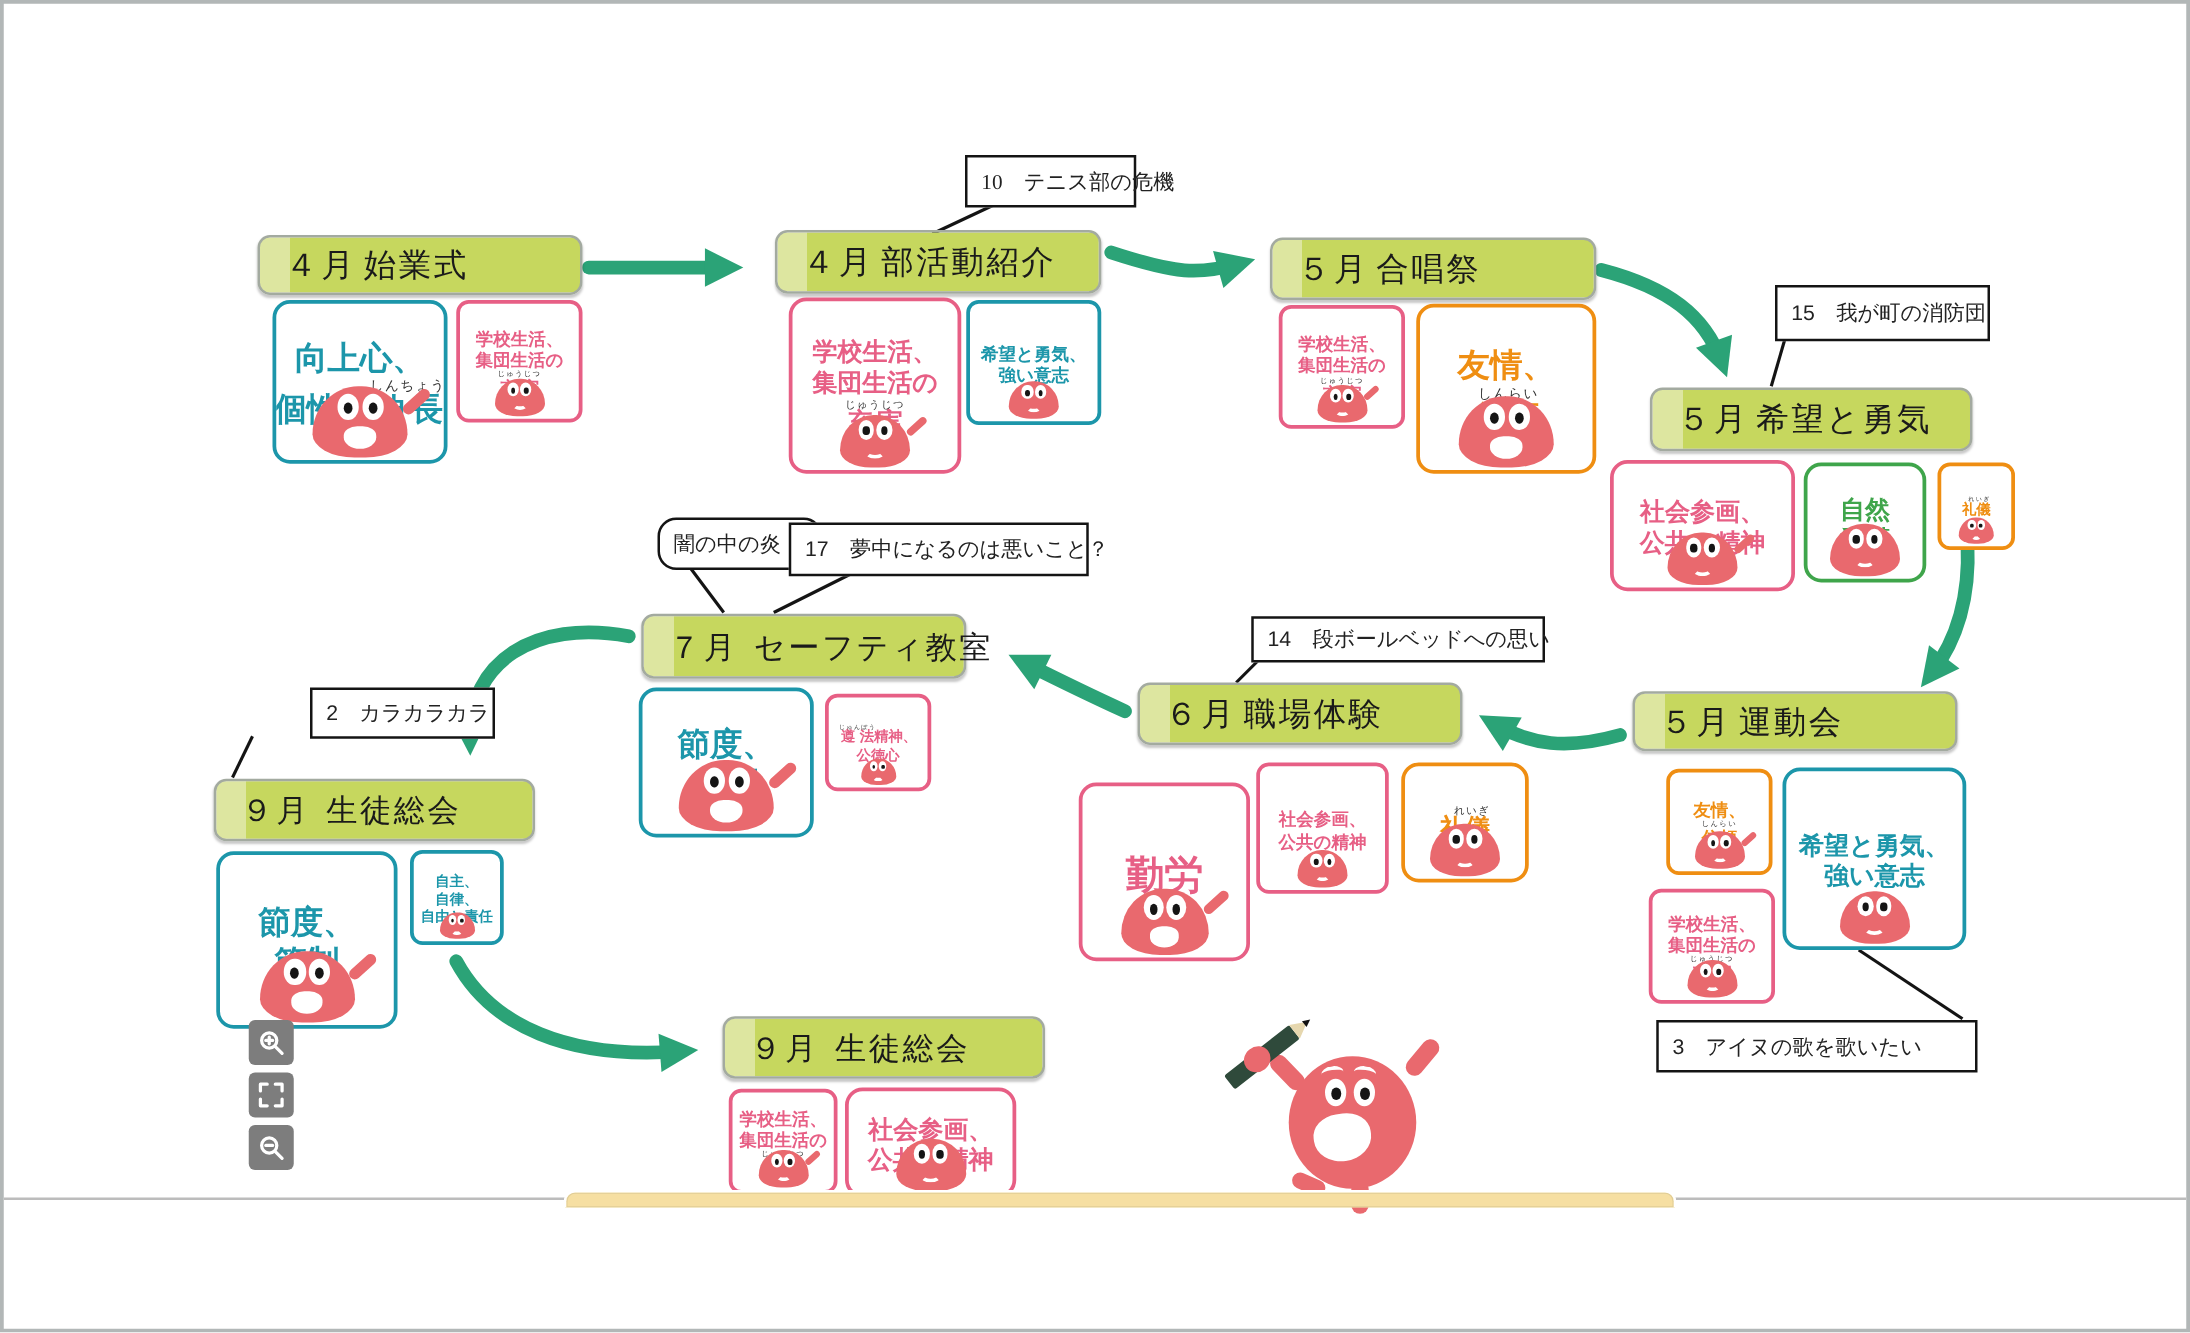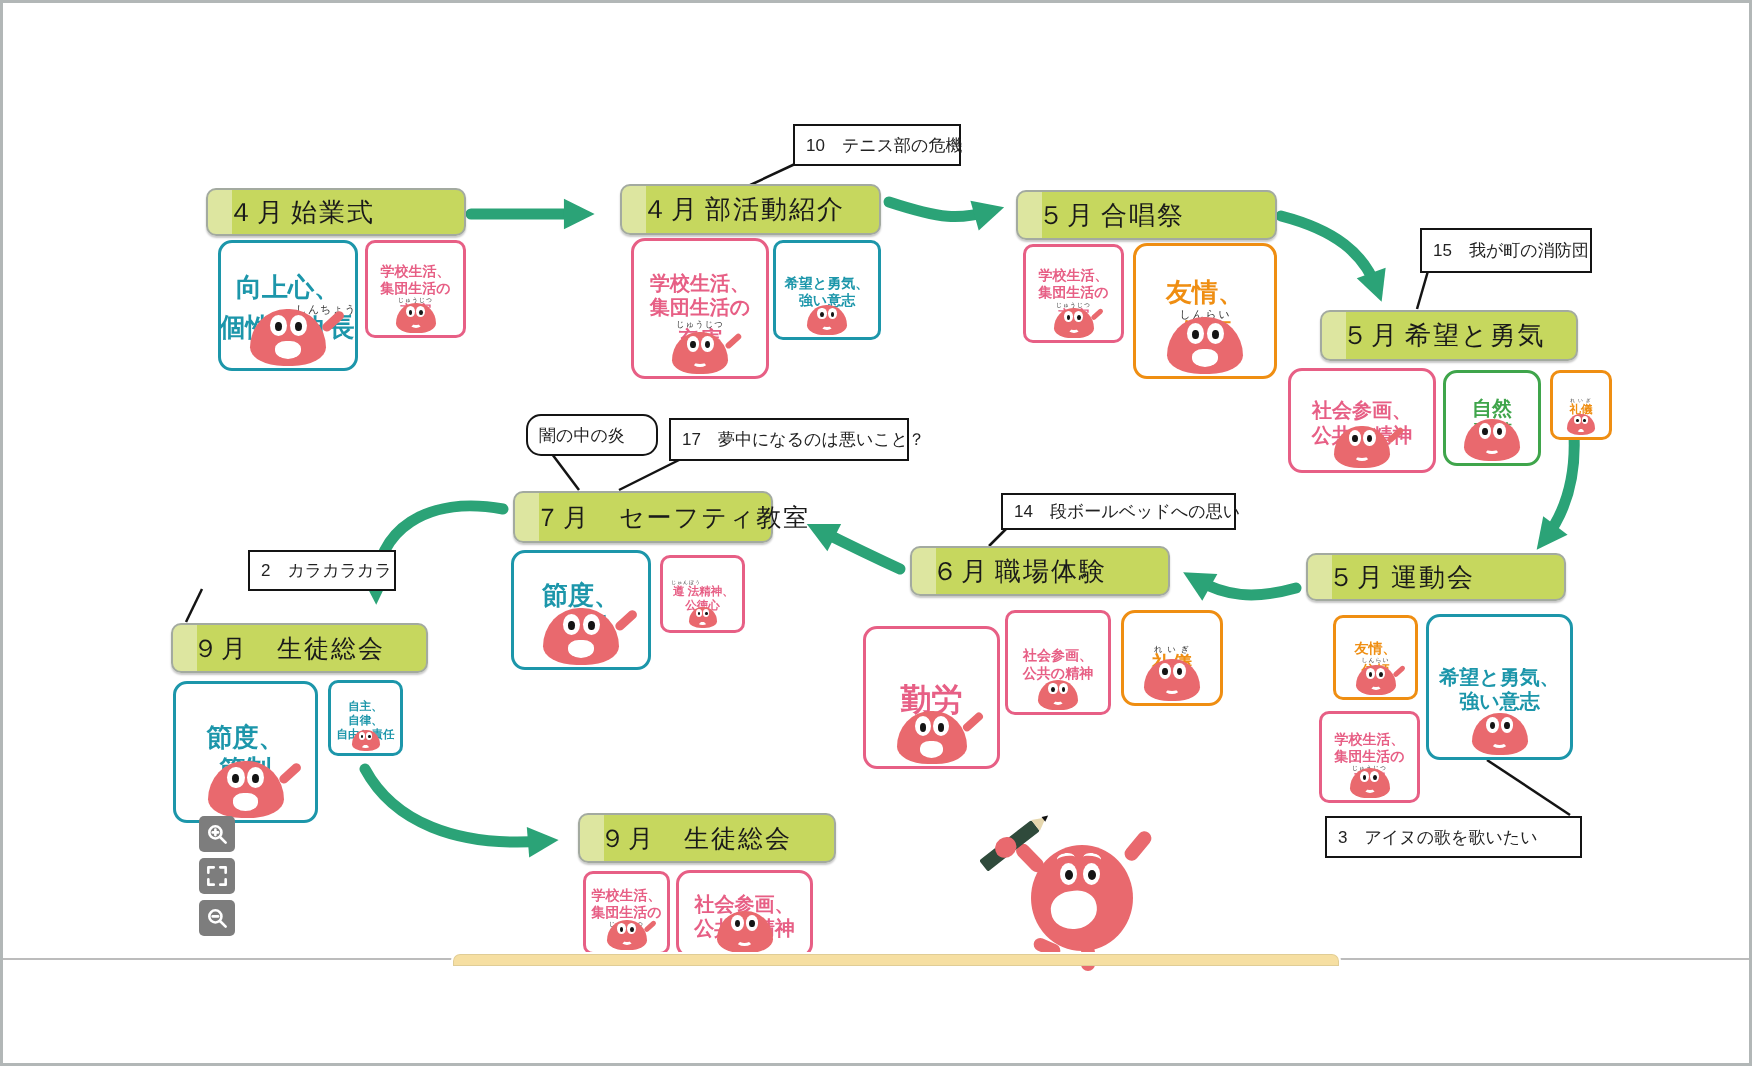--- a/index.html
+++ b/index.html
@@ -8,35 +8,35 @@
 
   
   .banner{position:absolute;z-index:2;display:flex;align-items:center;gap:5px;
     padding-left:20px;box-sizing:border-box;
     background:linear-gradient(90deg,#dde6a0 0 24px,#c6d75e 24px);
     border:2px solid #a3aaa0;border-radius:10px;
     box-shadow:0 2px 2px rgba(0,0,0,.22);
     font-size:26px;color:#1a1a1a;white-space:nowrap;}
   .banner .b-month{letter-spacing:3px;}
   .banner .b-event{letter-spacing:2px;}
-  .banner.tight{gap:28px;font-size:25px;}
+  .banner.tight{gap:12px;font-size:25px;}
 
   
   .card{position:absolute;z-index:2;box-sizing:border-box;background:#fff;
     border:3px solid var(--c);border-radius:14px;color:var(--c);
     display:flex;flex-direction:column;align-items:center;overflow:hidden;}
   .card .card-text{flex:1;display:flex;flex-direction:column;justify-content:center;
     align-items:center;font-weight:700;text-align:center;width:100%;padding-top:4px;}
   .card .line{line-height:1.22;white-space:nowrap;}
   .fs-lg .card-text{font-size:26px;}
   .fs-xl .card-text{font-size:31px;}
   .fs-md .card-text{font-size:20px;}
   .fs-sm .card-text{font-size:14px;}
   .fs-xs .card-text{font-size:11.5px;}
-  ruby rt{font-size:.42em;color:#333;font-weight:500;letter-spacing:1px;}
+  ruby rt{font-size:.42em;color:#333;font-weight:500;letter-spacing:1px;text-align:right;}
 
   
   .mascot{position:absolute;pointer-events:none;z-index:3;}
   .mascot .mbody{position:absolute;left:0;top:0;width:100%;height:100%;background:#e9696e;
     border-radius:50% 50% 46% 46% / 70% 70% 34% 34%;}
   .mascot .eye{position:absolute;top:10%;width:23%;height:38%;background:#fff;border-radius:50%;overflow:hidden;}
   .mascot .eye.l{left:26%;} .mascot .eye.r{left:52%;}
   .mascot .eye i{position:absolute;left:30%;top:32%;width:40%;height:44%;background:#151515;border-radius:50%;}
   .mascot .mouth-smile{position:absolute;left:35%;top:58%;width:30%;height:26%;box-sizing:border-box;
     border:3px solid #fff;border-top:none;border-left-color:transparent;border-right-color:transparent;
@@ -491,30 +491,30 @@
           <div class="mbody"></div>
           <div class="eye l">
             <i></i>
           </div>
           <div class="eye r">
             <i></i>
           </div>
           <div class="mouth-smile"></div>
         </div>
       </div>
-      <div class="callout" style="left: 790px; top: 121px; width: 168px; height: 42px;">
+      <div class="callout" style="left: 769px; top: 121px; width: 137px; height: 42px; font-family: Liberation Serif, serif;">
         <span>10　テニス部の危機</span>
       </div>
       <div class="callout" style="left: 1417px; top: 225px; width: 172px; height: 45px;">
         <span>15　我が町の消防団</span>
       </div>
       <div class="callout" style="left: 523px; top: 411px; width: 132px; height: 42px; border-radius: 15px;">
         <span>闇の中の炎</span>
       </div>
-      <div class="callout" style="left: 666px; top: 415px; width: 240px; height: 43px;">
+      <div class="callout" style="left: 628px; top: 415px; width: 240px; height: 43px;">
         <span>17　夢中になるのは悪いこと？</span>
       </div>
       <div class="callout" style="left: 998px; top: 490px; width: 235px; height: 37px;">
         <span>14　段ボールベッドへの思い</span>
       </div>
       <div class="callout" style="left: 197px; top: 547px; width: 148px; height: 41px; margin-left: 48px;">
         <span>2　カラカラカラ</span>
       </div>
       <div class="callout" style="left: 1322px; top: 813px; width: 257px; height: 42px;">
         <span>3　アイヌの歌を歌いたい</span>

